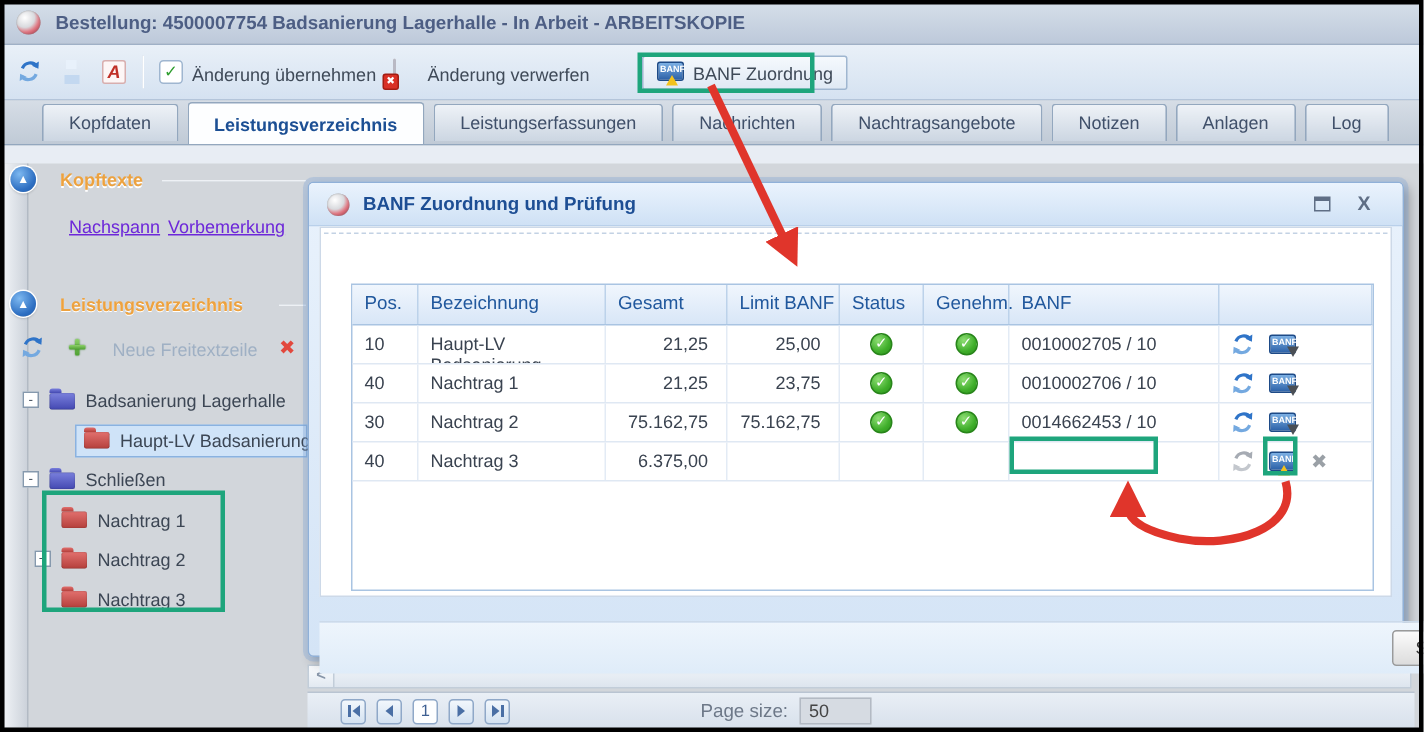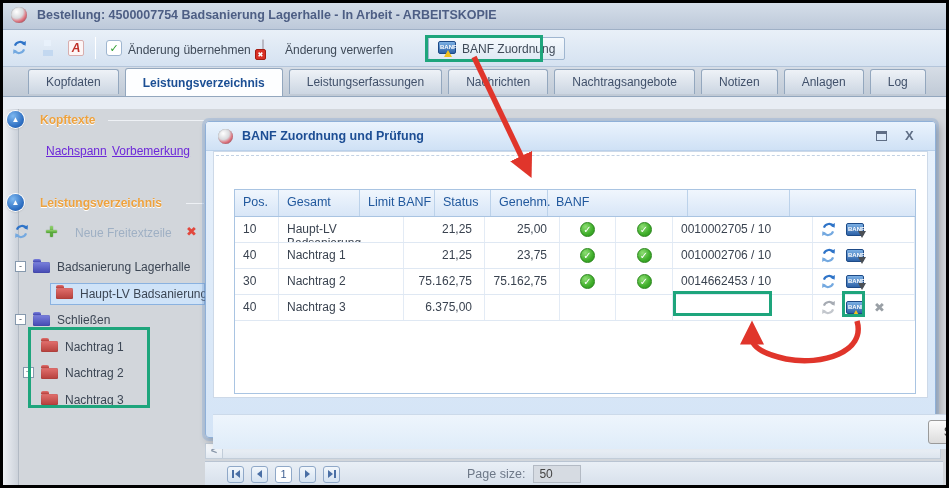--- a/index.html
+++ b/index.html
@@ -243,20 +243,21 @@
     <div class="dlg-titlebar">
       <span class="sphere" style="width:15px;height:15px;"></span>
       <span class="dlg-title">BANF Zuordnung und Prüfung</span>
     </div>
     <span class="dlg-max"></span>
     <span class="dlg-close">X</span>
     <div class="dlg-body">
       <div class="table-box">
         <div class="thead">
             <div class="th" style="width: 44px;">Pos.</div>
+            <div class="th" style="width: 125px;">Bezeichnung</div>
             <div class="th" style="width: 81px;">Gesamt</div>
             <div class="th" style="width: 75px;">Limit BANF</div>
             <div class="th" style="width: 56px;">Status</div>
             <div class="th" style="width: 57px;">Genehm.</div>
             <div class="th" style="width: 140px;">BANF</div>
             <div class="th" style="width: 102px;"></div>
           </div>
         <div>
             <div class="trow">
               <div class="td cl" style="width: 44px;">10</div>

